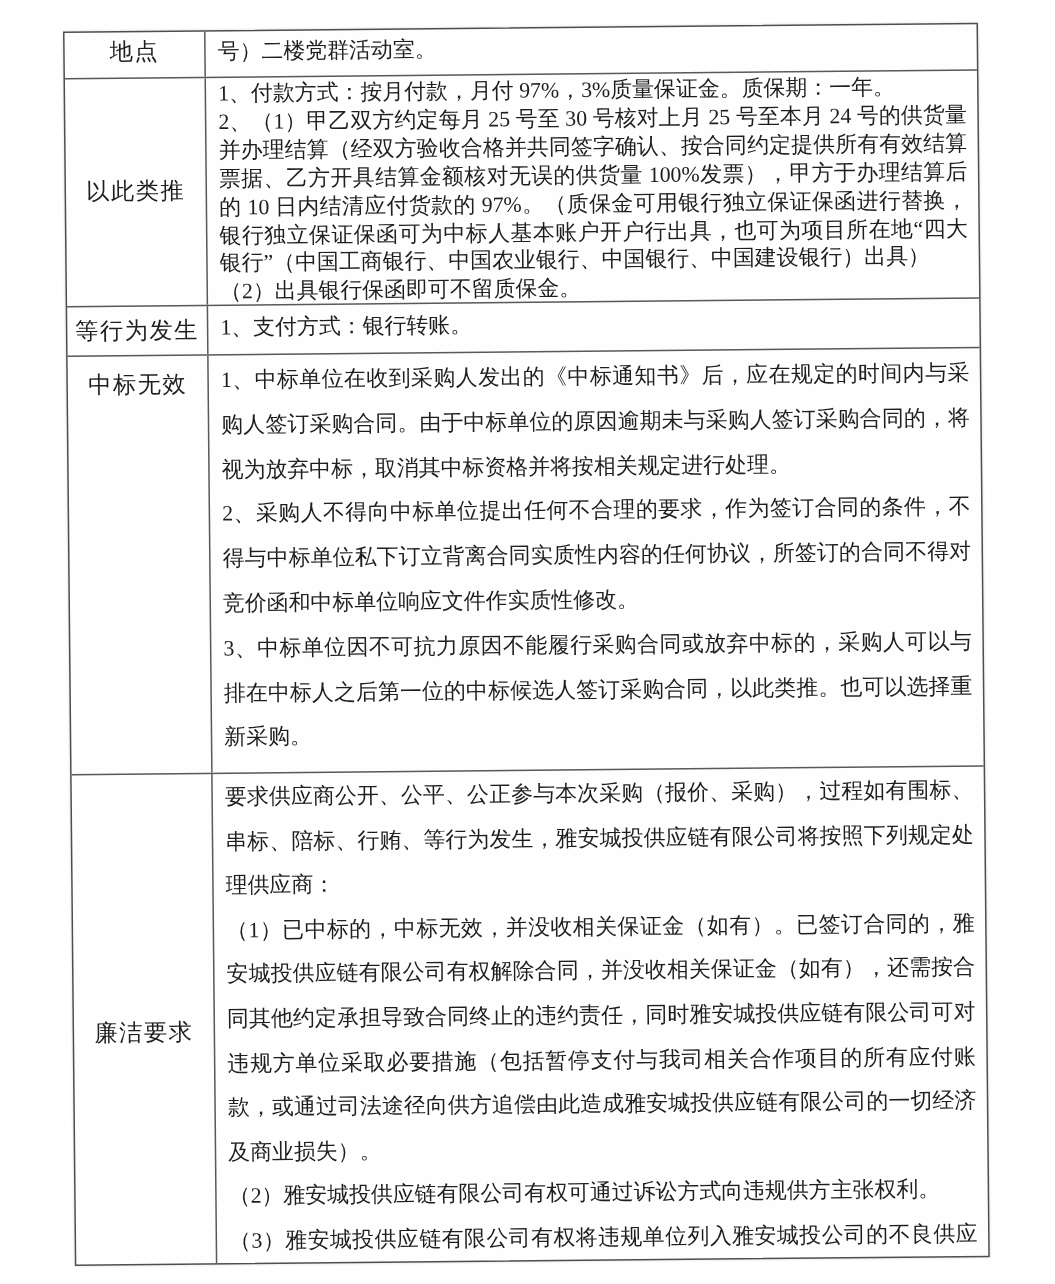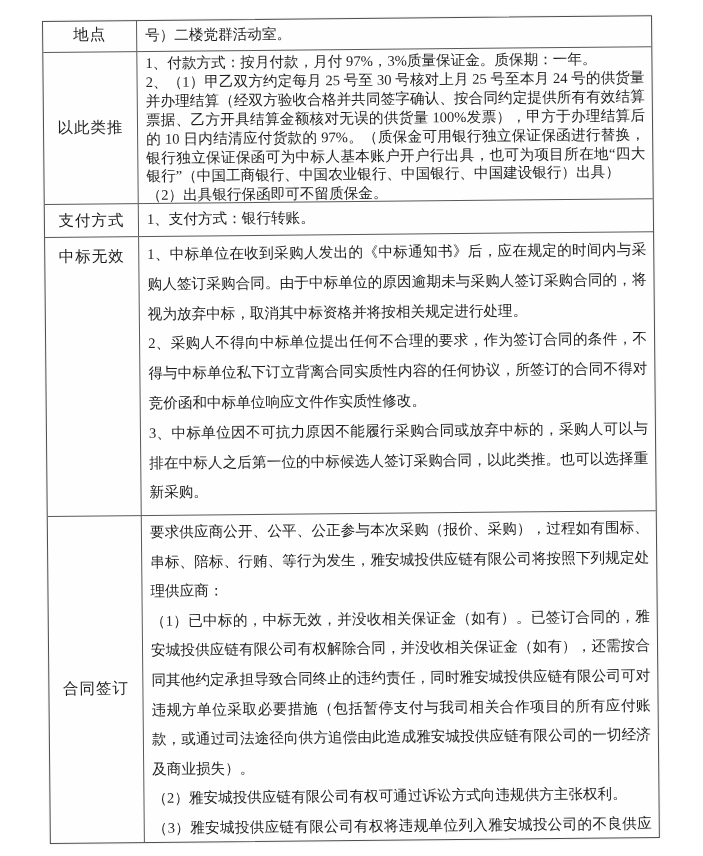--- a/index.html
+++ b/index.html
@@ -100,41 +100,41 @@
       </div>
       <div class="cell-content">
         <p>1、付款方式：按月付款，月付 97%，3%质量保证金。质保期：一年。</p>
         <p>2、（1）甲乙双方约定每月 25 号至 30 号核对上月 25 号至本月 24 号的供货量并办理结算（经双方验收合格并共同签字确认、按合同约定提供所有有效结算票据、乙方开具结算金额核对无误的供货量 100%发票），甲方于办理结算后的 10 日内结清应付货款的 97%。（质保金可用银行独立保证保函进行替换，银行独立保证保函可为中标人基本账户开户行出具，也可为项目所在地“四大银行”（中国工商银行、中国农业银行、中国银行、中国建设银行）出具）</p>
         <p>（2）出具银行保函即可不留质保金。</p>
       </div>
     </div>
 
     <div class="t-row r2">
       <div class="cell-label">
-        <span>支付方式</span>
+        <span>等行为发生</span>
       </div>
       <div class="cell-content">
         <p>1、支付方式：银行转账。</p>
       </div>
     </div>
 
     <div class="t-row r3">
       <div class="cell-label">
         <span>中标无效</span>
       </div>
       <div class="cell-content">
         <p>1、中标单位在收到采购人发出的《中标通知书》后，应在规定的时间内与采购人签订采购合同。由于中标单位的原因逾期未与采购人签订采购合同的，将视为放弃中标，取消其中标资格并将按相关规定进行处理。</p>
         <p>2、采购人不得向中标单位提出任何不合理的要求，作为签订合同的条件，不得与中标单位私下订立背离合同实质性内容的任何协议，所签订的合同不得对竞价函和中标单位响应文件作实质性修改。</p>
         <p>3、中标单位因不可抗力原因不能履行采购合同或放弃中标的，采购人可以与排在中标人之后第一位的中标候选人签订采购合同，以此类推。也可以选择重新采购。</p>
       </div>
     </div>
 
     <div class="t-row r4">
       <div class="cell-label">
-        <span>合同签订</span>
+        <span>廉洁要求</span>
       </div>
       <div class="cell-content">
         <p>要求供应商公开、公平、公正参与本次采购（报价、采购），过程如有围标、串标、陪标、行贿、等行为发生，雅安城投供应链有限公司将按照下列规定处理供应商：</p>
         <p>（1）已中标的，中标无效，并没收相关保证金（如有）。已签订合同的，雅安城投供应链有限公司有权解除合同，并没收相关保证金（如有），还需按合同其他约定承担导致合同终止的违约责任，同时雅安城投供应链有限公司可对违规方单位采取必要措施（包括暂停支付与我司相关合作项目的所有应付账款，或通过司法途径向供方追偿由此造成雅安城投供应链有限公司的一切经济及商业损失）。</p>
         <p>（2）雅安城投供应链有限公司有权可通过诉讼方式向违规供方主张权利。</p>
         <p>（3）雅安城投供应链有限公司有权将违规单位列入雅安城投公司的不良供应商名单。</p>
       </div>
     </div>
 
   </div>

